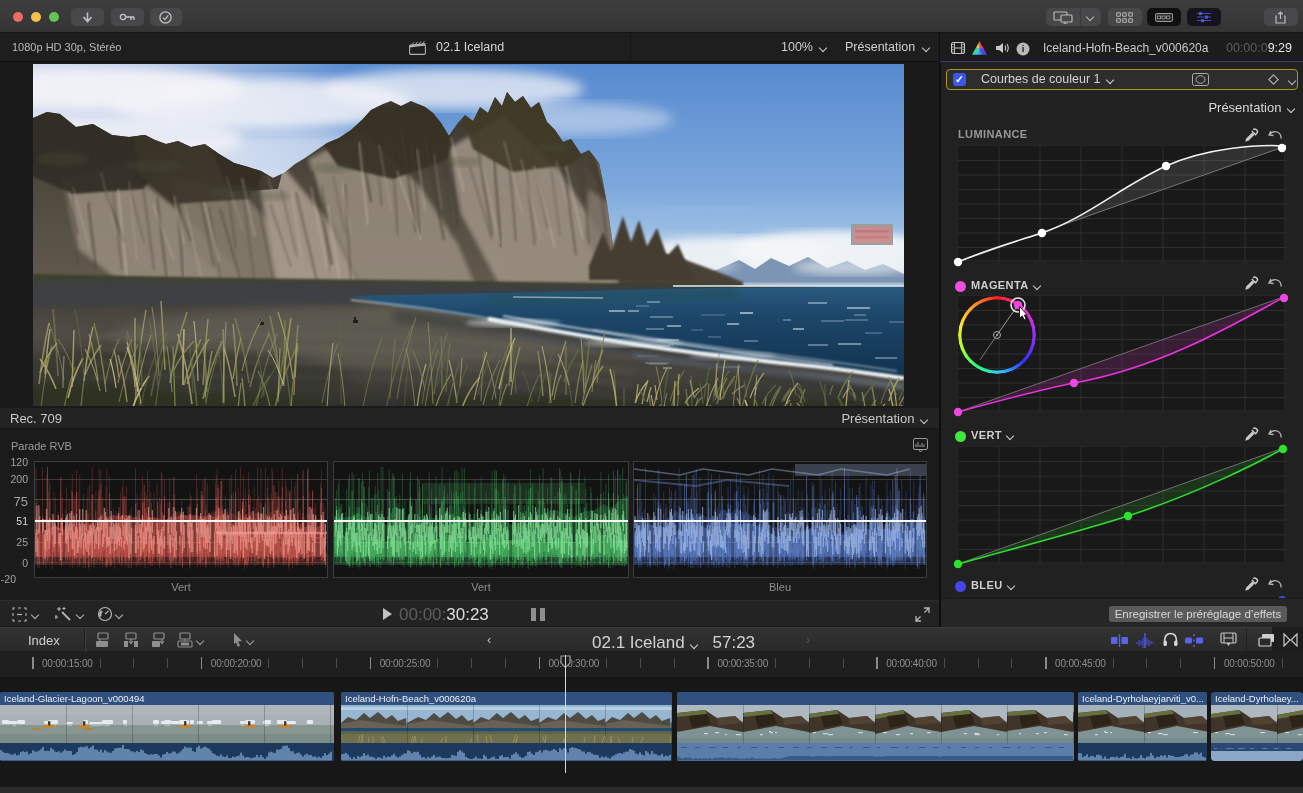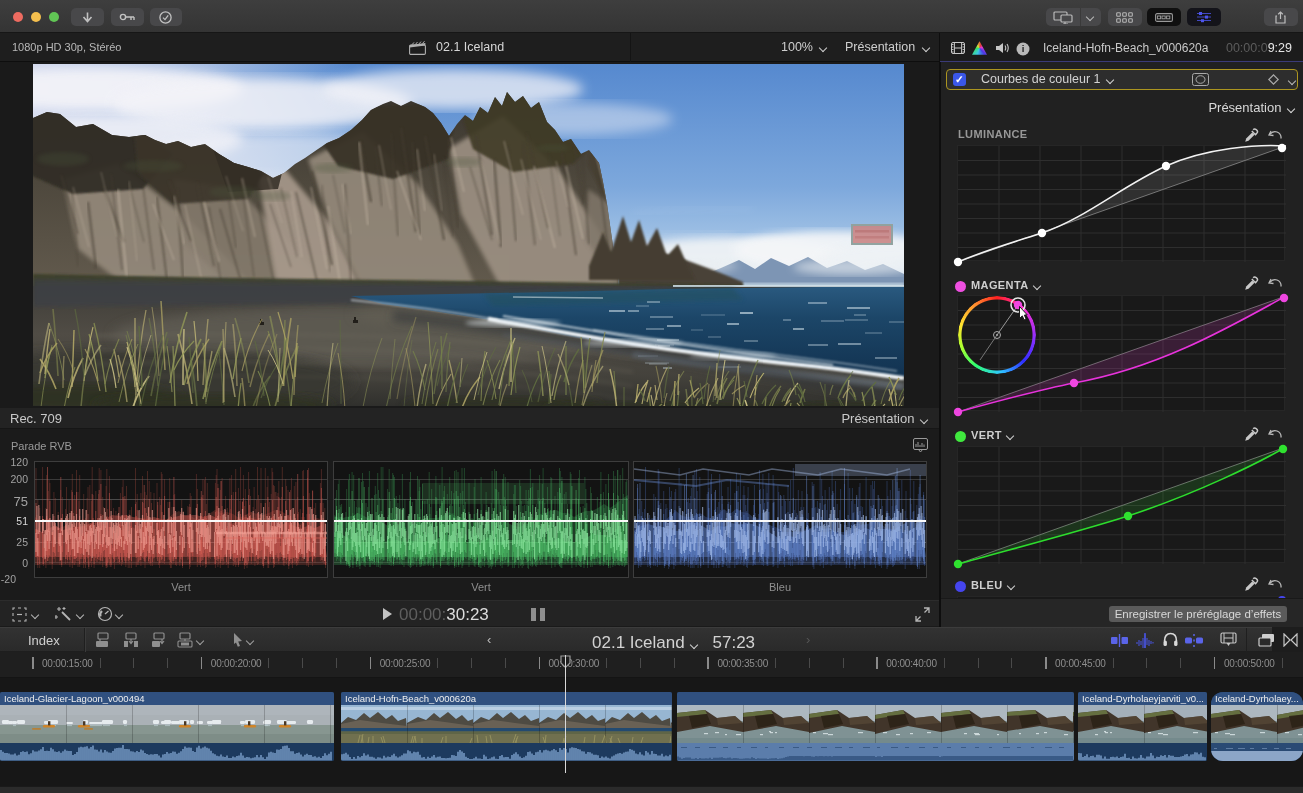--- a/index.html
+++ b/index.html
@@ -1382,21 +1382,21 @@
             <rect y="33" width="66" height="5" fill="#748a8c"></rect>
           </g>
           <rect x="66" y="0" width="1" height="38" fill="#000" opacity="0.2"></rect>
         </svg></div>
       <div class="abs" style="left:0;top:51px;width:129px;height:18px;background:#1d3a5e;">
         <svg class="abs" style="left:0;top:0" width="129" height="18" viewBox="0 0 129 18">
           <path d="M1 17.4V10.0M3 17.4V10.3M5 17.4V13.9M7 17.4V13.1M9 17.4V11.2M11 17.4V14.3M13 17.4V13.0M15 17.4V12.8M17 17.4V14.2M19 17.4V11.8M21 17.4V11.8M23 17.4V12.4M25 17.4V15.5M27 17.4V13.4M29 17.4V15.7M31 17.4V15.8M33 17.4V14.0M35 17.4V13.7M37 17.4V14.3M39 17.4V13.6M41 17.4V15.1M43 17.4V14.0M45 17.4V13.5M47 17.4V10.8M49 17.4V15.0M51 17.4V14.8M53 17.4V16.1M55 17.4V13.6M57 17.4V15.2M59 17.4V15.4M61 17.4V14.8M63 17.4V11.9M65 17.4V14.7M67 17.4V15.4M69 17.4V13.4M71 17.4V13.5M73 17.4V10.0M75 17.4V12.4M77 17.4V15.3M79 17.4V13.8M81 17.4V13.9M83 17.4V12.3M85 17.4V13.1M87 17.4V12.0M89 17.4V14.6M91 17.4V12.1M93 17.4V12.8M95 17.4V12.8M97 17.4V13.9M99 17.4V14.0M101 17.4V14.1M103 17.4V13.4M105 17.4V13.1M107 17.4V11.4M109 17.4V11.1M111 17.4V13.3M113 17.4V11.6M115 17.4V11.3M117 17.4V9.3M119 17.4V9.4M121 17.4V11.2M123 17.4V9.7M125 17.4V13.8M127 17.4V14.3" stroke="#7fa3cf" stroke-width="1.4" fill="none"></path>
         </svg>
       </div>
     </div>
-    <div class="abs" style="left:1211px;top:692px;width:92px;height:69px;background:#1e3b5f;border-radius:12px;overflow:hidden;">
+    <div class="abs" style="left:1211px;top:692px;width:92px;height:69px;background:#1e3b5f;border-radius:4px;overflow:hidden;">
       <div class="abs" style="left:0;top:0;width:92px;height:13px;background:#30507f;"></div>
       <div class="abs" style="left:4px;top:1px;font-size:9.5px;color:#eeeeee;white-space:nowrap;overflow:hidden;width:84px;">Iceland-Dyrholaey...</div>
       <div class="abs" style="left:0;top:13px;width:92px;height:38px;overflow:hidden;"><svg width="92" height="38" viewBox="0 0 92 38">
           <g transform="translate(0,0)">
             <rect width="66" height="38" fill="#adb8c0"></rect>
             <rect y="16" width="66" height="22" fill="#7f9294"></rect>
             <path d="M0 9 L28 5 L40 13 L58 11 L66 18 L66 27 L33 21 L0 28 Z" fill="#41352a"></path>
             <path d="M0 9 L28 5 L30 9 L0 13 Z" fill="#697543" opacity="0.9"></path>
             <path d="M12 11 L30 9 L34 19 L15 23 Z" fill="#2a2115" opacity="0.85"></path>
             <path d="M40 13 L58 11 L66 18 L41 20 Z" fill="#584a38" opacity="0.7"></path>

